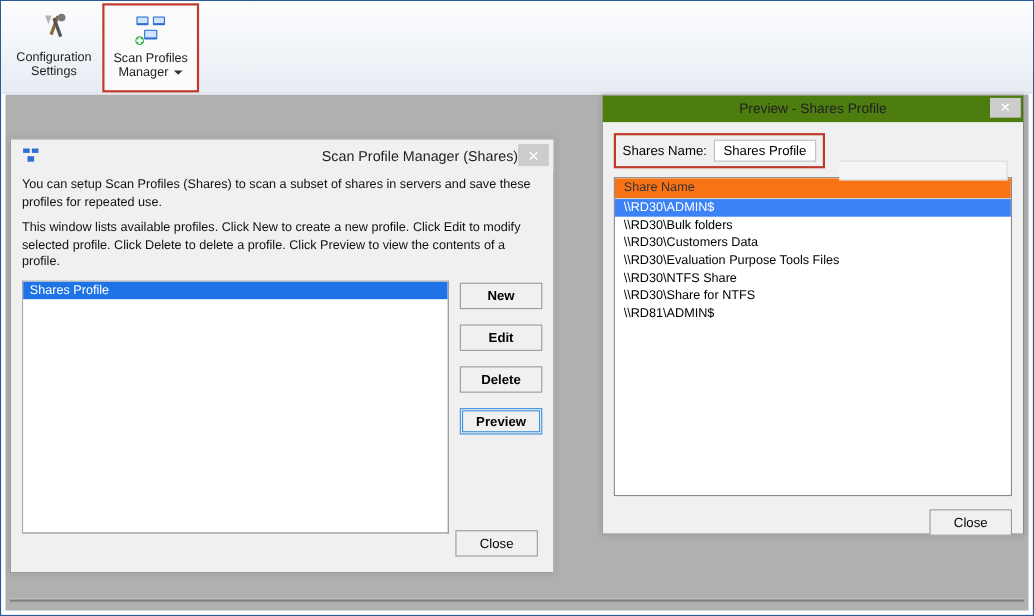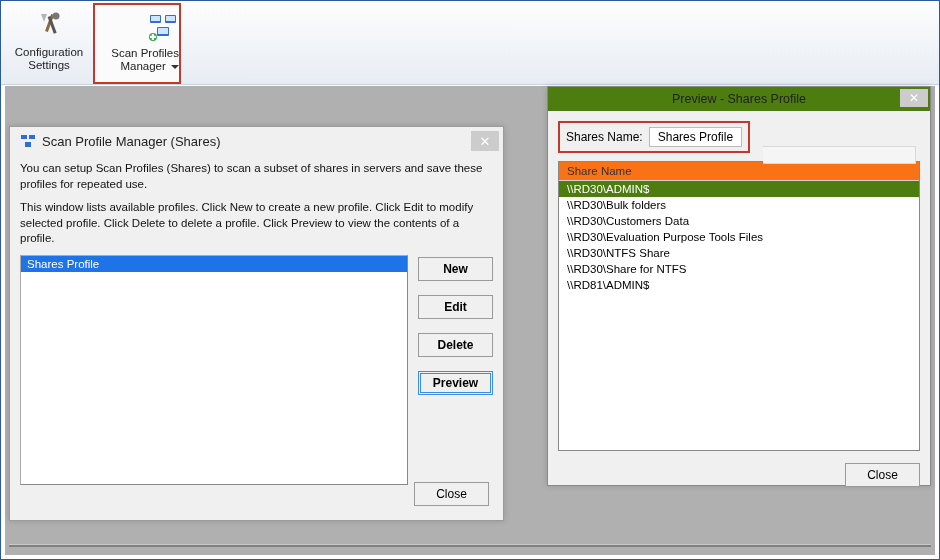--- a/index.html
+++ b/index.html
@@ -33,21 +33,20 @@
     justify-content: flex-start;
     padding-top: 6px;
     text-align: center;
     line-height: 1.15;
     border: 1px solid transparent;
     cursor: default;
   }
   .ribbon-item.highlighted {
     border: 2px solid #c0392b;
     background: #fbfbfb;
-    align-items: flex-end;
   }
   .ribbon-item .icon-slot {
     width: 32px;
     height: 32px;
     margin-bottom: 4px;
   }
   .ribbon-item .label-line { font-size: 11.5px; color:#222; }
   .ribbon-item .drop-caret {
     display:inline-block; margin-left:2px;
     width:0;height:0;border-left:4px solid transparent;border-right:4px solid transparent;border-top:4px solid #333;
@@ -68,21 +67,21 @@
     box-shadow: 0 0 6px rgba(0,0,0,0.15);
   }
   .dlg1 .titlebar {
     height: 28px;
     background: #f0f0f0;
     display: flex;
     align-items: center;
     padding: 0 4px;
   }
   .dlg1 .titlebar .dlg-icon { width:16px;height:16px;margin-right:6px;margin-left:6px; }
-  .dlg1 .titlebar .dlg-title { flex:1; text-align:left; font-size:13px; color:#222; }
+  .dlg1 .titlebar .dlg-title { flex:1; text-align:right; font-size:13px; color:#222; }
   .dlg1 .close-btn {
     width: 28px; height: 20px;
     background:#ccc; color:#fff;
     display:flex;align-items:center;justify-content:center;
     font-size:13px; cursor:pointer;
   }
   .dlg1 .body { padding: 6px 10px 8px 10px; }
   .intro-text { font-size: 11.5px; color:#111; line-height:1.35; margin-bottom:8px; }
   .manager-row { display:flex; gap:10px; margin-top:6px; }
   .profile-list {
@@ -175,21 +174,21 @@
     border-bottom:1px solid #d0d0d0;
     background:#f97316;
     color:#333;
   }
   .share-list .row {
     font-size:11.5px;
     padding:2px 8px;
     cursor:default;
   }
   .share-list .row.selected {
-    background:#4d7c0f; color:#fff;
+    background:#3b82f6; color:#fff;
   }
   .dlg2 .footer {
     display:flex; justify-content:flex-end;
     padding: 6px 10px 8px 0;
   }
   .hr-bottom {
     position:absolute;
     left:4px; right:4px; bottom:8px;
     height:2px; background:#808080;
   }

